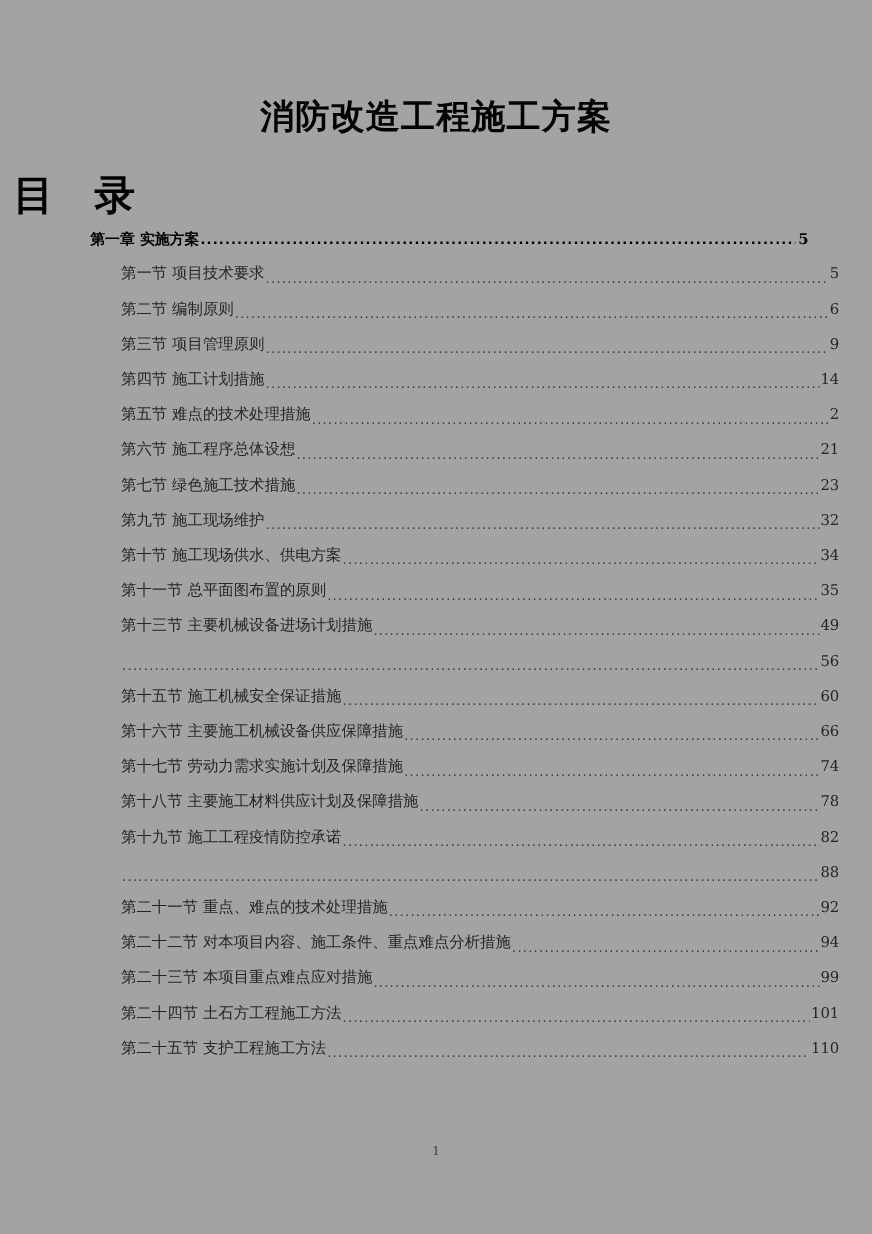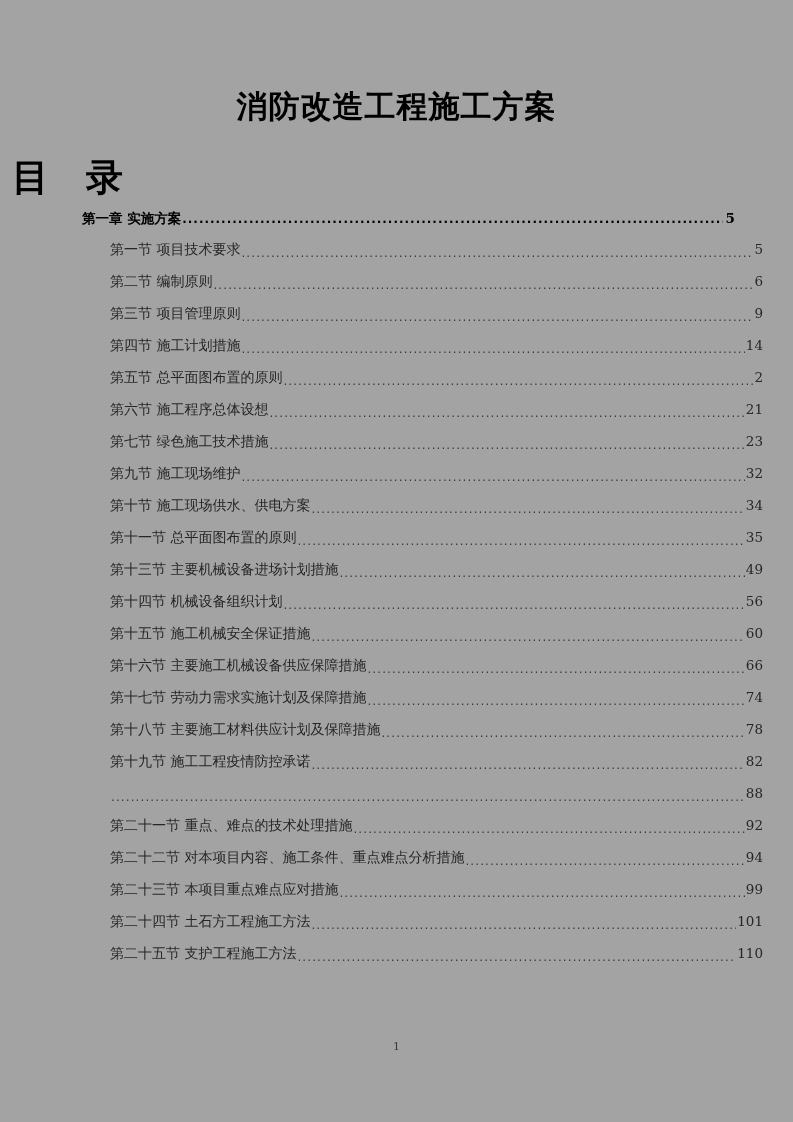--- a/index.html
+++ b/index.html
@@ -158,21 +158,21 @@
         <span class="toc-label">第三节  项目管理原则</span>
         <span class="toc-dots"></span>
         <span class="toc-page">9</span>
       </div>
       <div class="toc-row level-2">
         <span class="toc-label">第四节  施工计划措施</span>
         <span class="toc-dots"></span>
         <span class="toc-page">14</span>
       </div>
       <div class="toc-row level-2">
-        <span class="toc-label">第五节  总平面图布置的原则</span>
+        <span class="toc-label">第五节  难点的技术处理措施</span>
         <span class="toc-dots"></span>
         <span class="toc-page">2</span>
       </div>
       <div class="toc-row level-2">
         <span class="toc-label">第六节  施工程序总体设想</span>
         <span class="toc-dots"></span>
         <span class="toc-page">21</span>
       </div>
       <div class="toc-row level-2">
         <span class="toc-label">第七节  绿色施工技术措施</span>
@@ -193,21 +193,20 @@
         <span class="toc-label">第十一节  总平面图布置的原则</span>
         <span class="toc-dots"></span>
         <span class="toc-page">35</span>
       </div>
       <div class="toc-row level-2">
         <span class="toc-label">第十三节  主要机械设备进场计划措施</span>
         <span class="toc-dots"></span>
         <span class="toc-page">49</span>
       </div>
       <div class="toc-row level-2">
-        <span class="toc-label">第十四节  机械设备组织计划</span>
         <span class="toc-dots"></span>
         <span class="toc-page">56</span>
       </div>
       <div class="toc-row level-2">
         <span class="toc-label">第十五节  施工机械安全保证措施</span>
         <span class="toc-dots"></span>
         <span class="toc-page">60</span>
       </div>
       <div class="toc-row level-2">
         <span class="toc-label">第十六节  主要施工机械设备供应保障措施</span>

